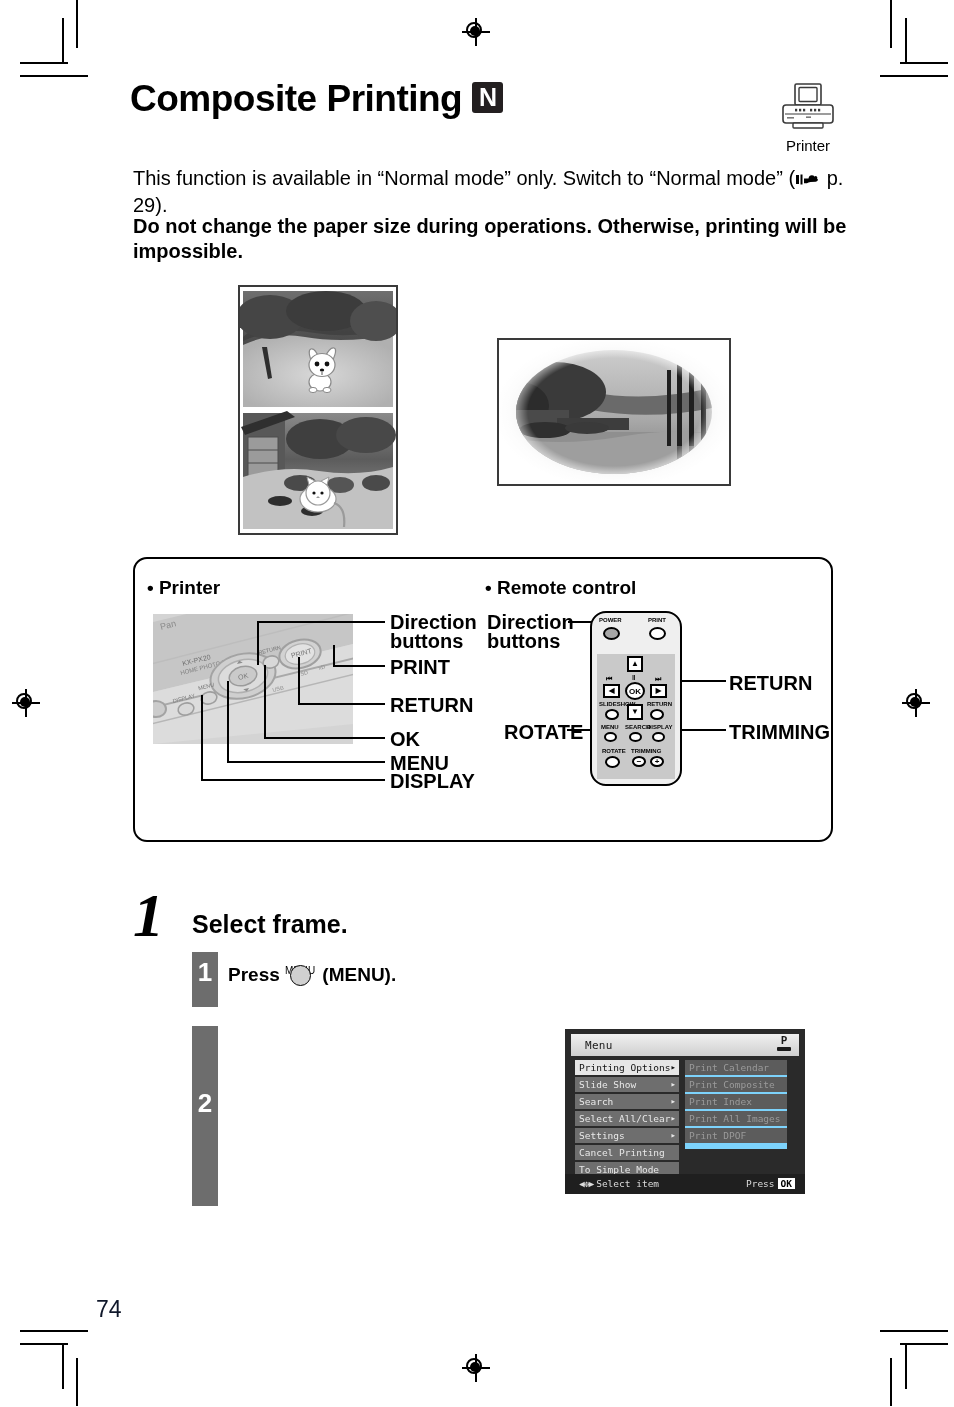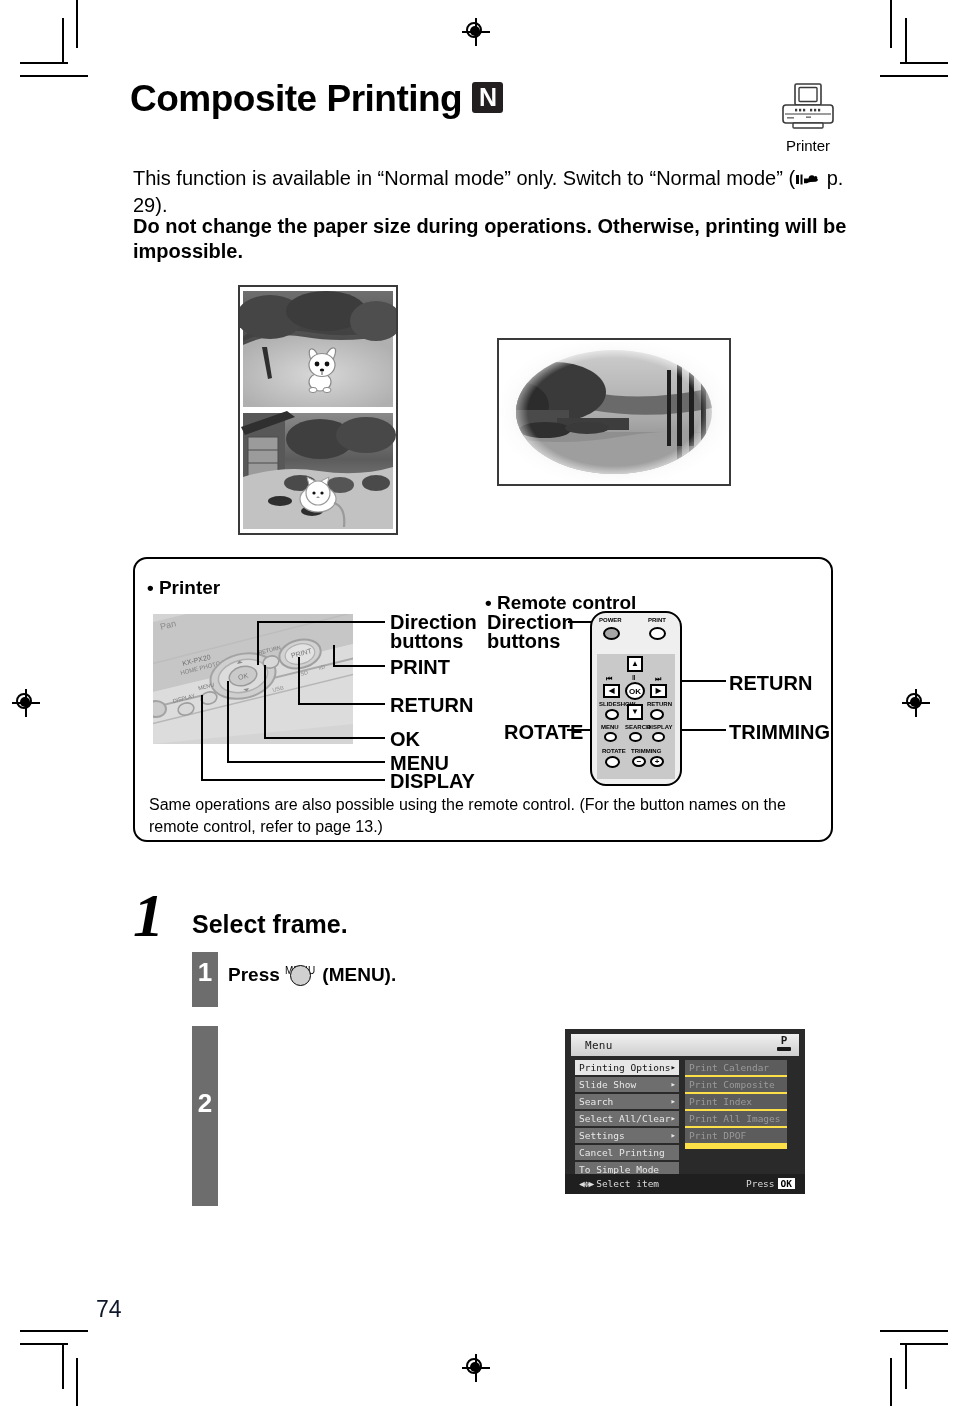--- a/index.html
+++ b/index.html
@@ -120,21 +120,21 @@
     border-radius: 14px;
     box-sizing: border-box;
     background: #fff;
   }
   .callout-heading {
     position: absolute;
     font-size: 19px;
     font-weight: bold;
   }
   .ch-printer { left: 12px; top: 18px; }
-  .ch-remote  { left: 350px; top: 33px; }
+  .ch-remote  { left: 350px; top: 18px; }
 
   .callout-note {
     position: absolute;
     left: 14px; top: 235px;
     width: 672px;
     font-size: 16px;
     line-height: 22px;
   }
 
   
@@ -318,21 +318,21 @@
   .lcd-pmark .base {
     display:block; width: 14px; height: 4px;
     background: #1a1a1a; margin-top: 1px; border-radius: 1px;
   }
 
   .lcd-col-left {
     position: absolute; left: 10px; top: 31px; width: 104px;
   }
   .lcd-col-right {
     position: absolute; left: 120px; top: 31px; width: 102px;
-    background: #fde047;
+    background: #7dd3fc;
     padding: 0 0 4px 0;
   }
   .lcd-item {
     height: 15px;
     margin-bottom: 2px;
     background: #6e6e6e;
     color: #e8e8e8;
     font-size: 9.5px;
     line-height: 15px;
     padding-left: 4px;
@@ -711,21 +711,20 @@
       <div class="rlabel" style="left:34px;top:94px;">TRIMMING</div>
       <div class="rbtn" style="left:35px;top:102px;width:14px;height:11px;font-size:8px;text-align:center;line-height:8px;font-weight:bold;">
         <span>−</span>
       </div>
       <div class="rbtn" style="left:53px;top:102px;width:14px;height:11px;font-size:8px;text-align:center;line-height:8px;font-weight:bold;">
         <span>+</span>
       </div>
     </div>
   </div>
 
-  <div class="callout-note">Same operations are also possible using the remote control. (For the button names on the remote control, refer to page 13.)</div>
 </div>
 
 <div class="step-num">1</div>
 <div class="step-title">Select frame.</div>
 
 <div class="substep" style="left:192px;top:952px;width:420px;height:60px;">
   <div class="bar" style="height:55px;line-height:40px;">1</div>
   <div class="body">
     <span>Press</span>
     <span class="btn-menu">

